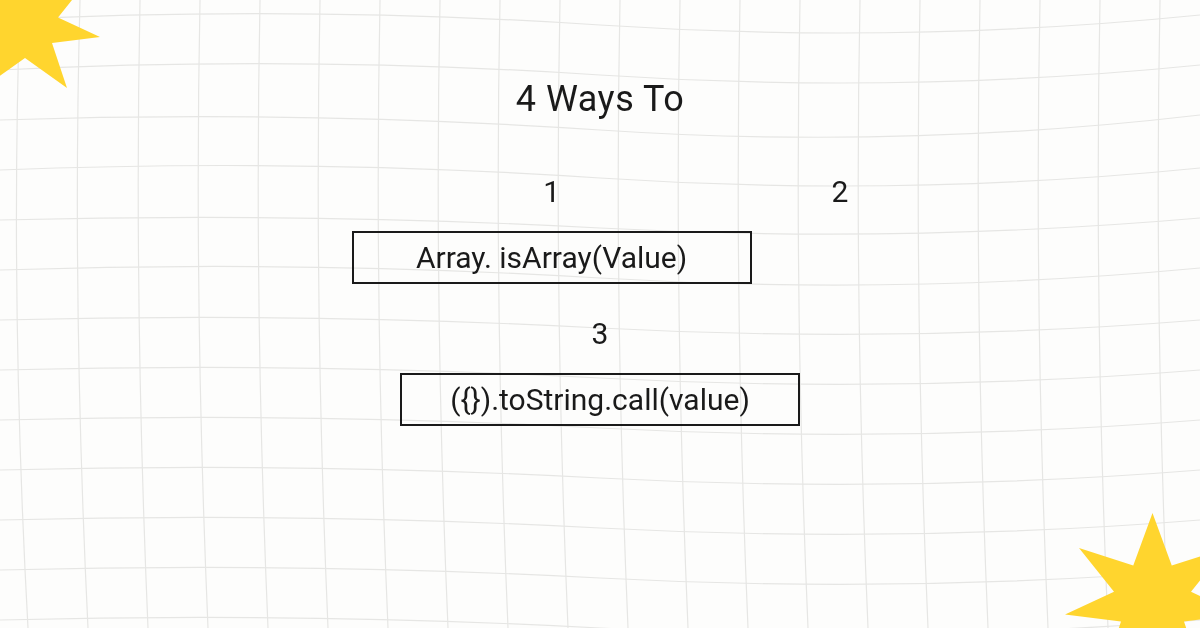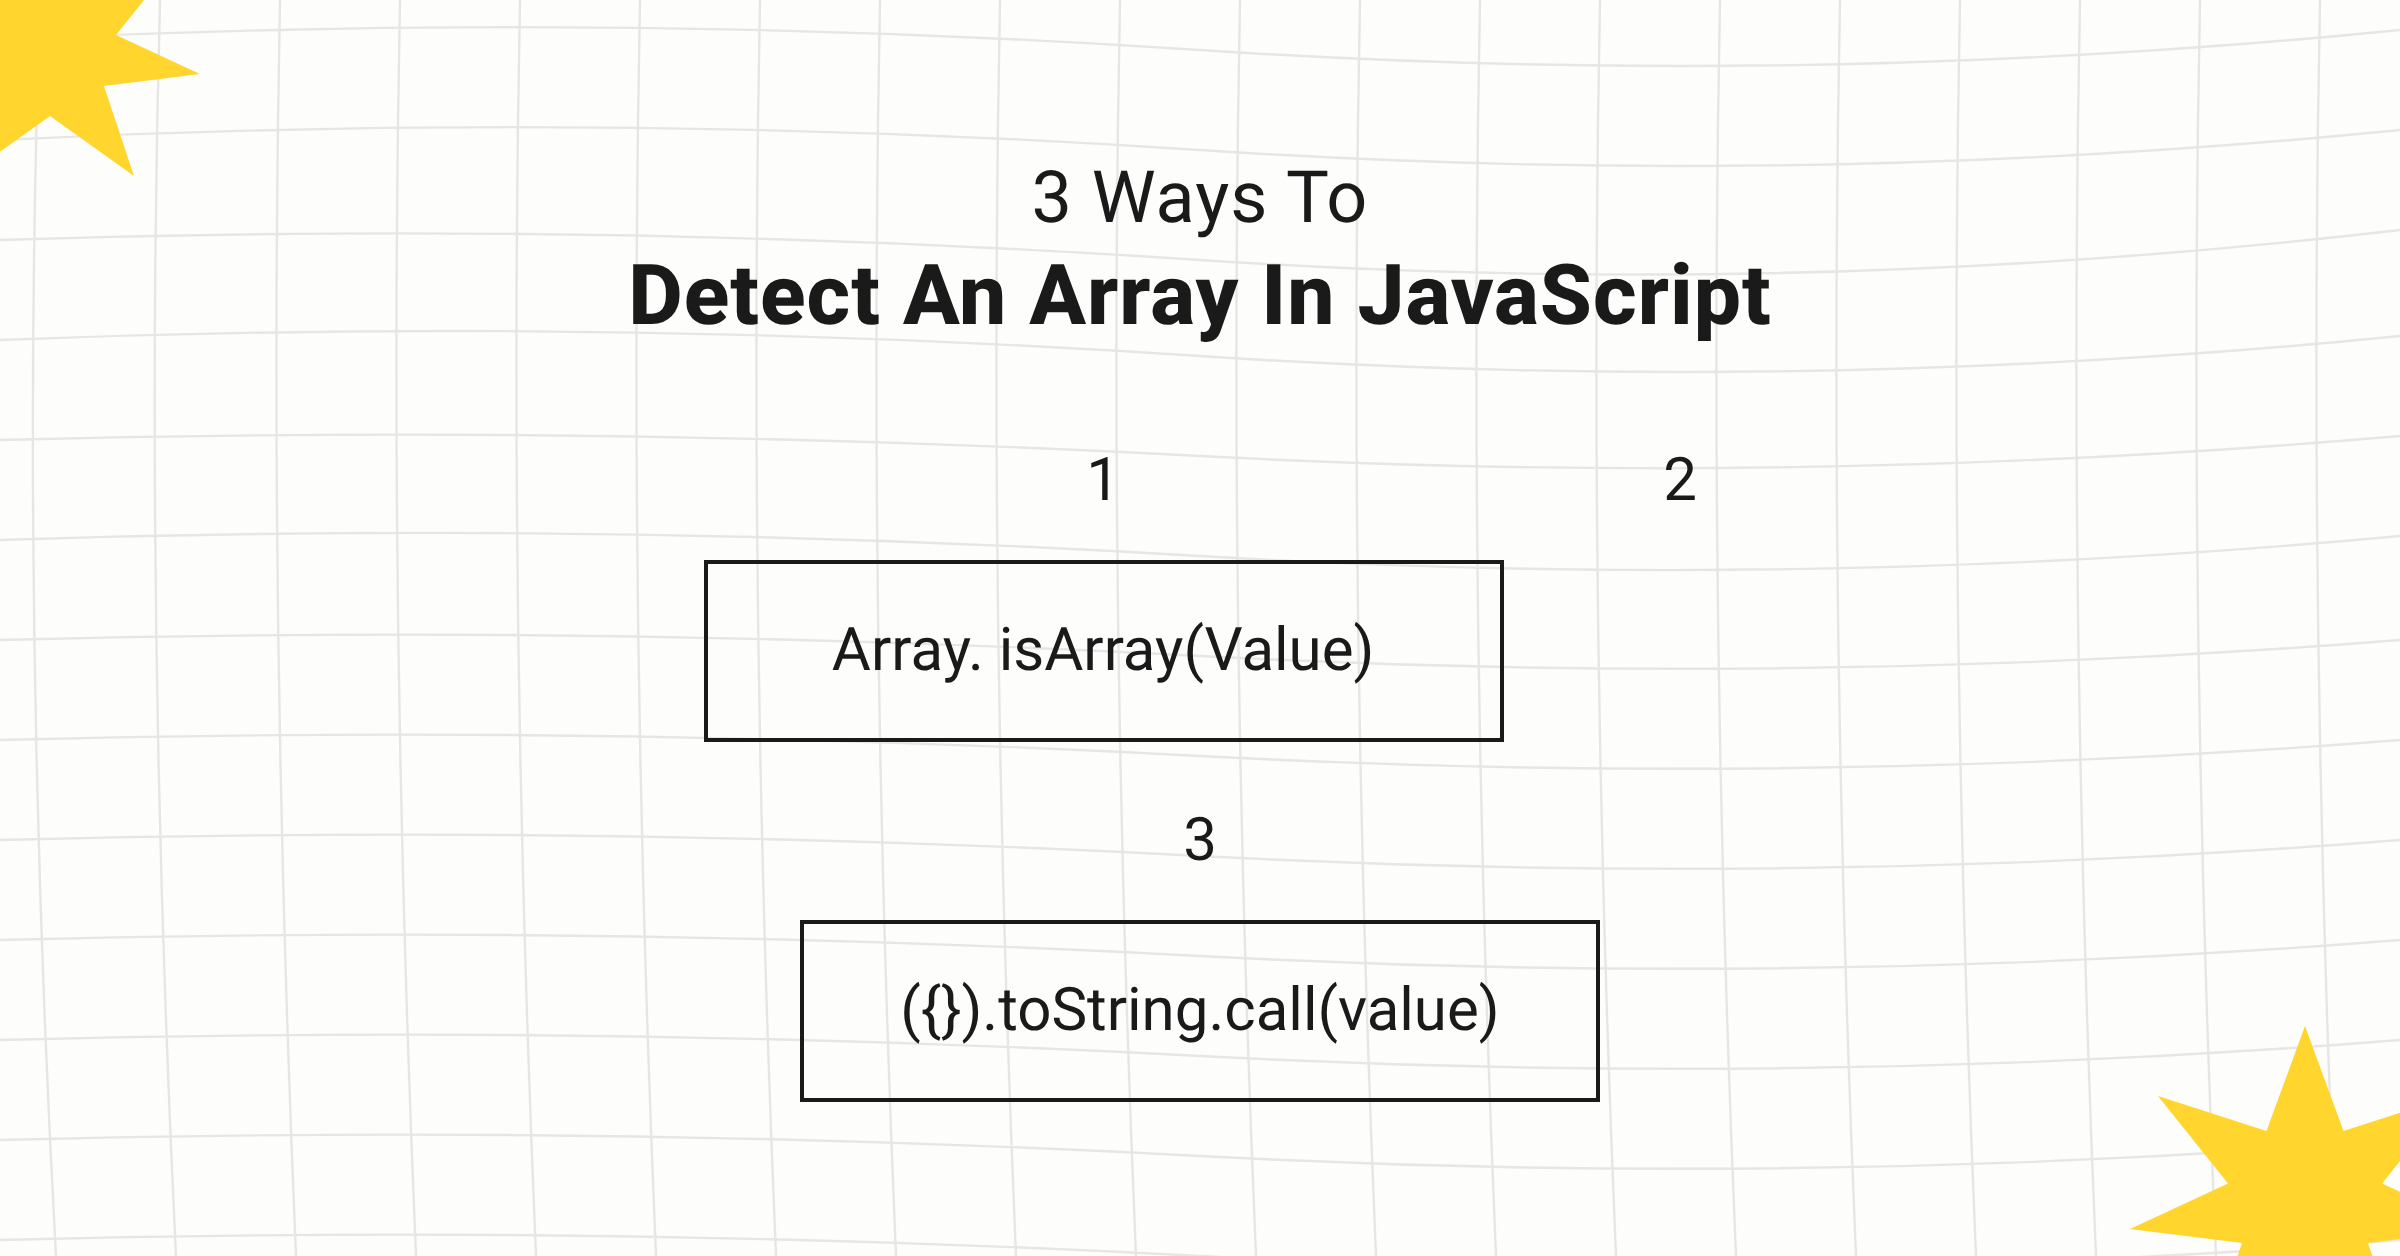--- a/index.html
+++ b/index.html
@@ -49,21 +49,21 @@
     align-items: center;
   }
   .method-num {
     font-size: 30px;
     font-weight: 400;
     color: #1a1a1a;
     margin-bottom: 22px;
   }
   .method-box {
     border: 2px solid #1a1a1a;
-    padding: 26px 28px;
+    padding: 7px 28px;
     font-size: 30px;
     font-weight: 400;
     color: #1a1a1a;
     background: rgba(255,255,255,0);
     white-space: nowrap;
     min-width: 400px;
     text-align: center;
   }
   .row2 { margin-top: 32px; }
   .row2 .method-box { min-width: 400px; }
@@ -117,22 +117,21 @@
 </svg>
 
 <svg class="star star-tl" viewBox="0 0 100 100">
   <polygon fill="#FFD52E" points="50,0 61,30 92,20 72,45 100,58 68,62 78,92 50,72 22,92 32,62 0,58 28,45 8,20 39,30"></polygon>
 </svg>
 <svg class="star star-br" viewBox="0 0 100 100">
   <polygon fill="#FFD52E" points="50,0 61,30 92,20 72,45 100,58 68,62 78,92 50,72 22,92 32,62 0,58 28,45 8,20 39,30"></polygon>
 </svg>
 
 <div class="content">
-  <div class="title-pre">3 Ways To</div>
-  <div class="title-main">Detect An Array In JavaScript</div>
+  <div class="title-pre">4 Ways To</div>
 
   <div class="row1">
     <div class="method">
       <div class="method-num">1</div>
       <div class="method-box">Array. isArray(Value)</div>
     </div>
     <div class="method">
       <div class="method-num">2</div>
     </div>
   </div>

